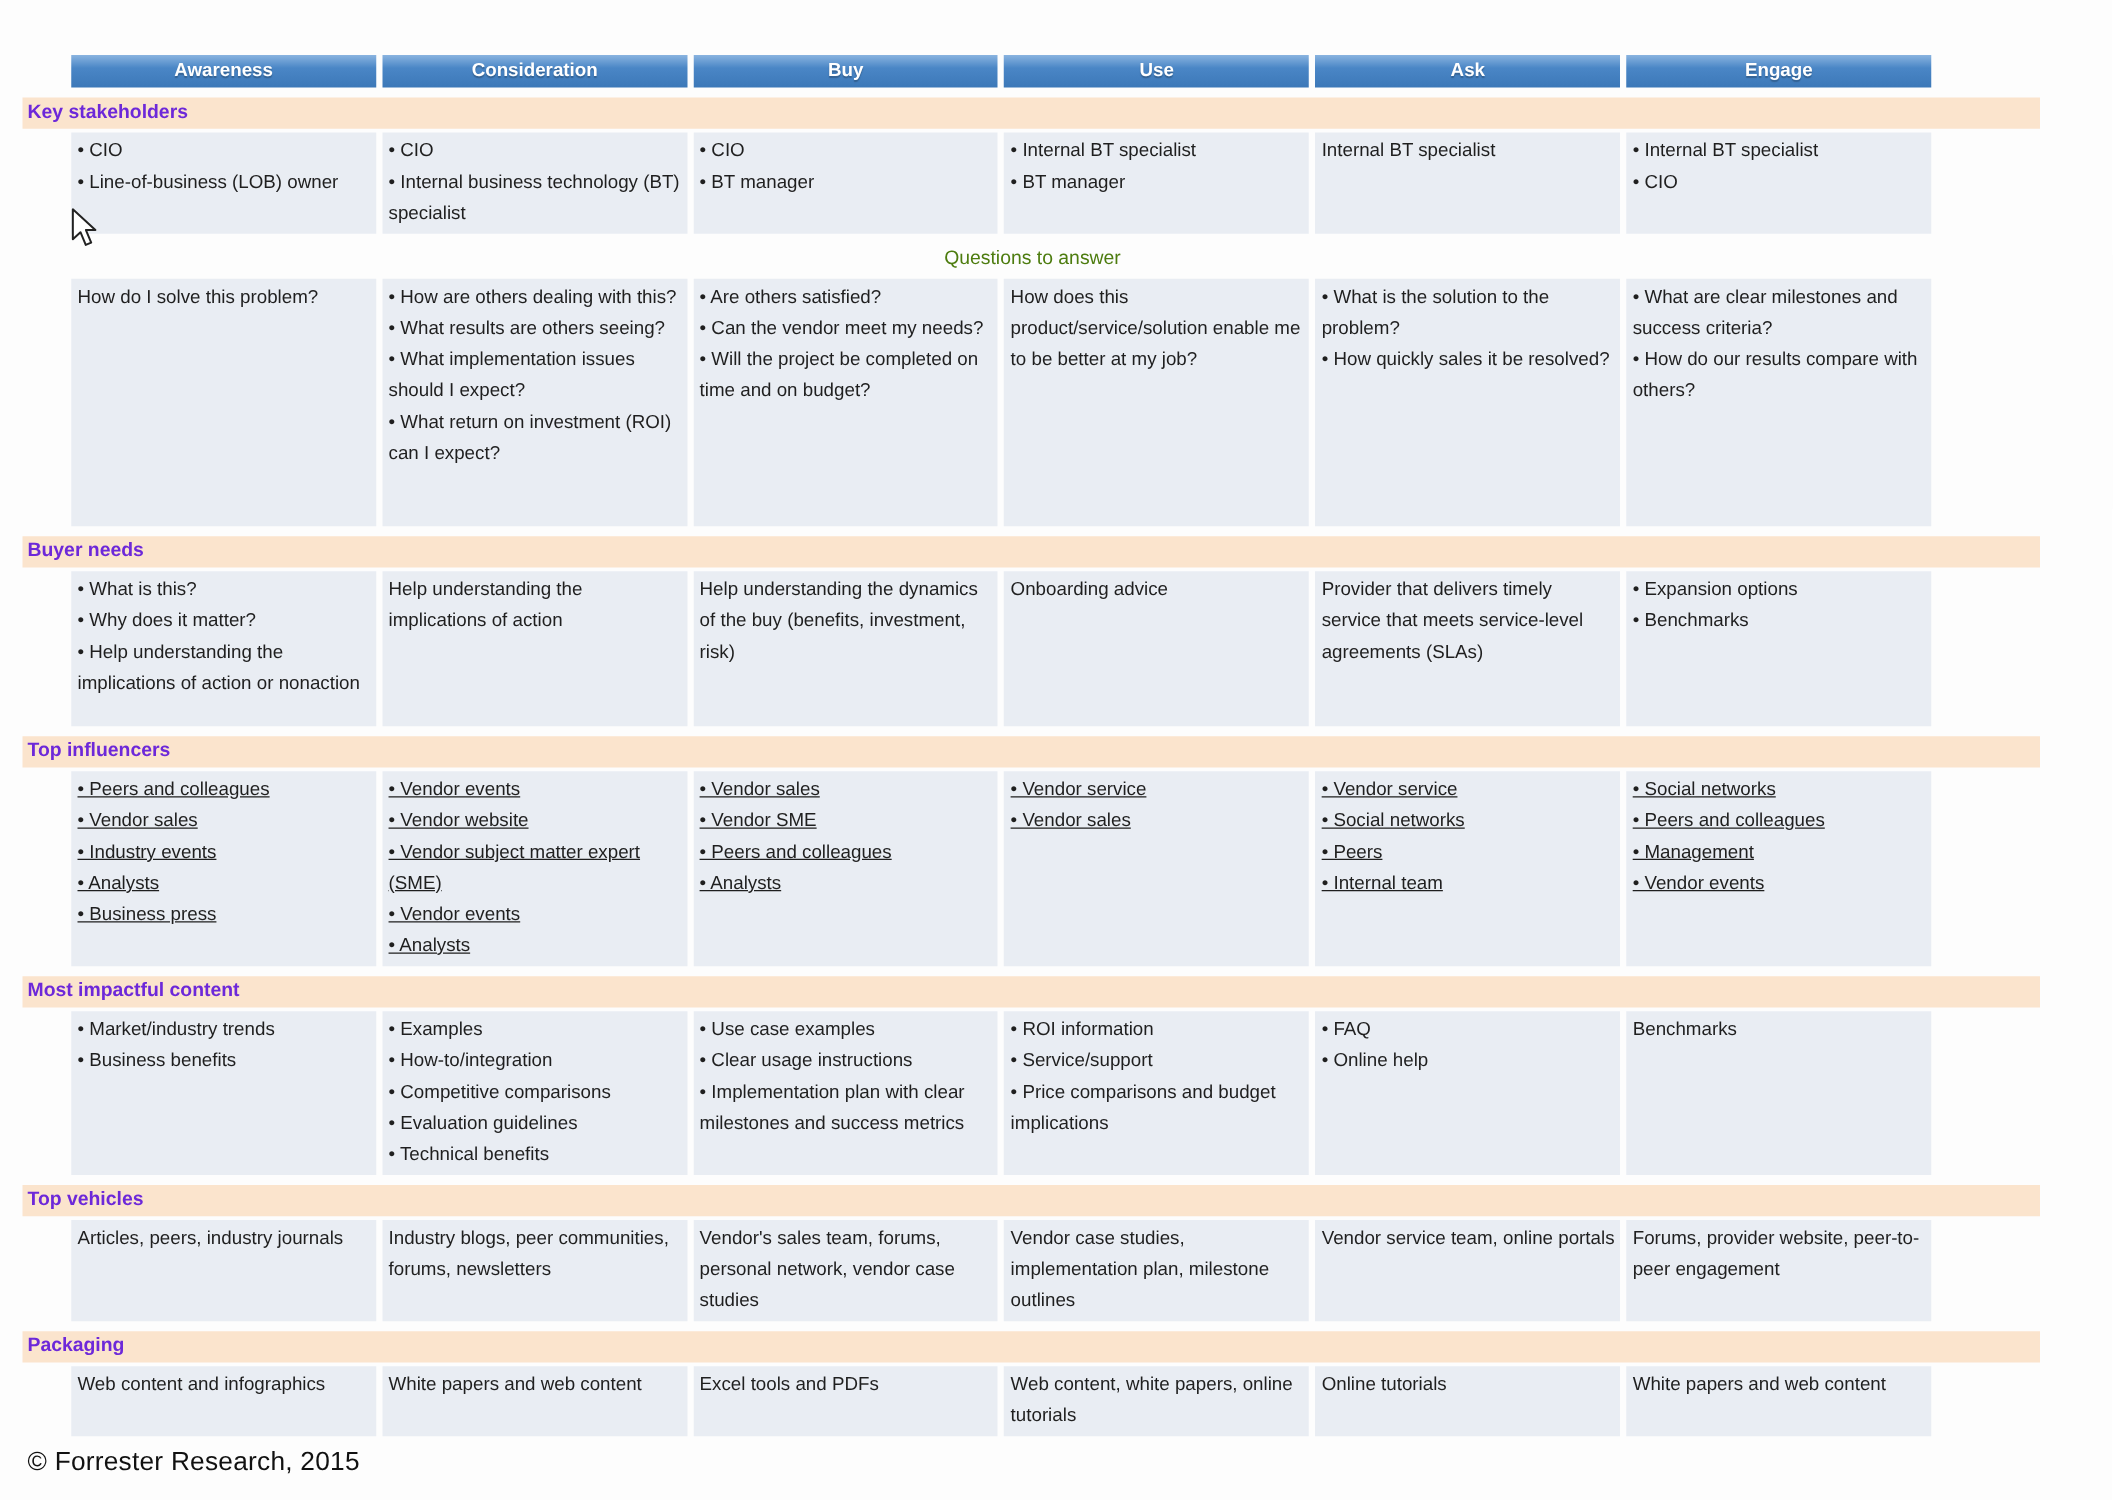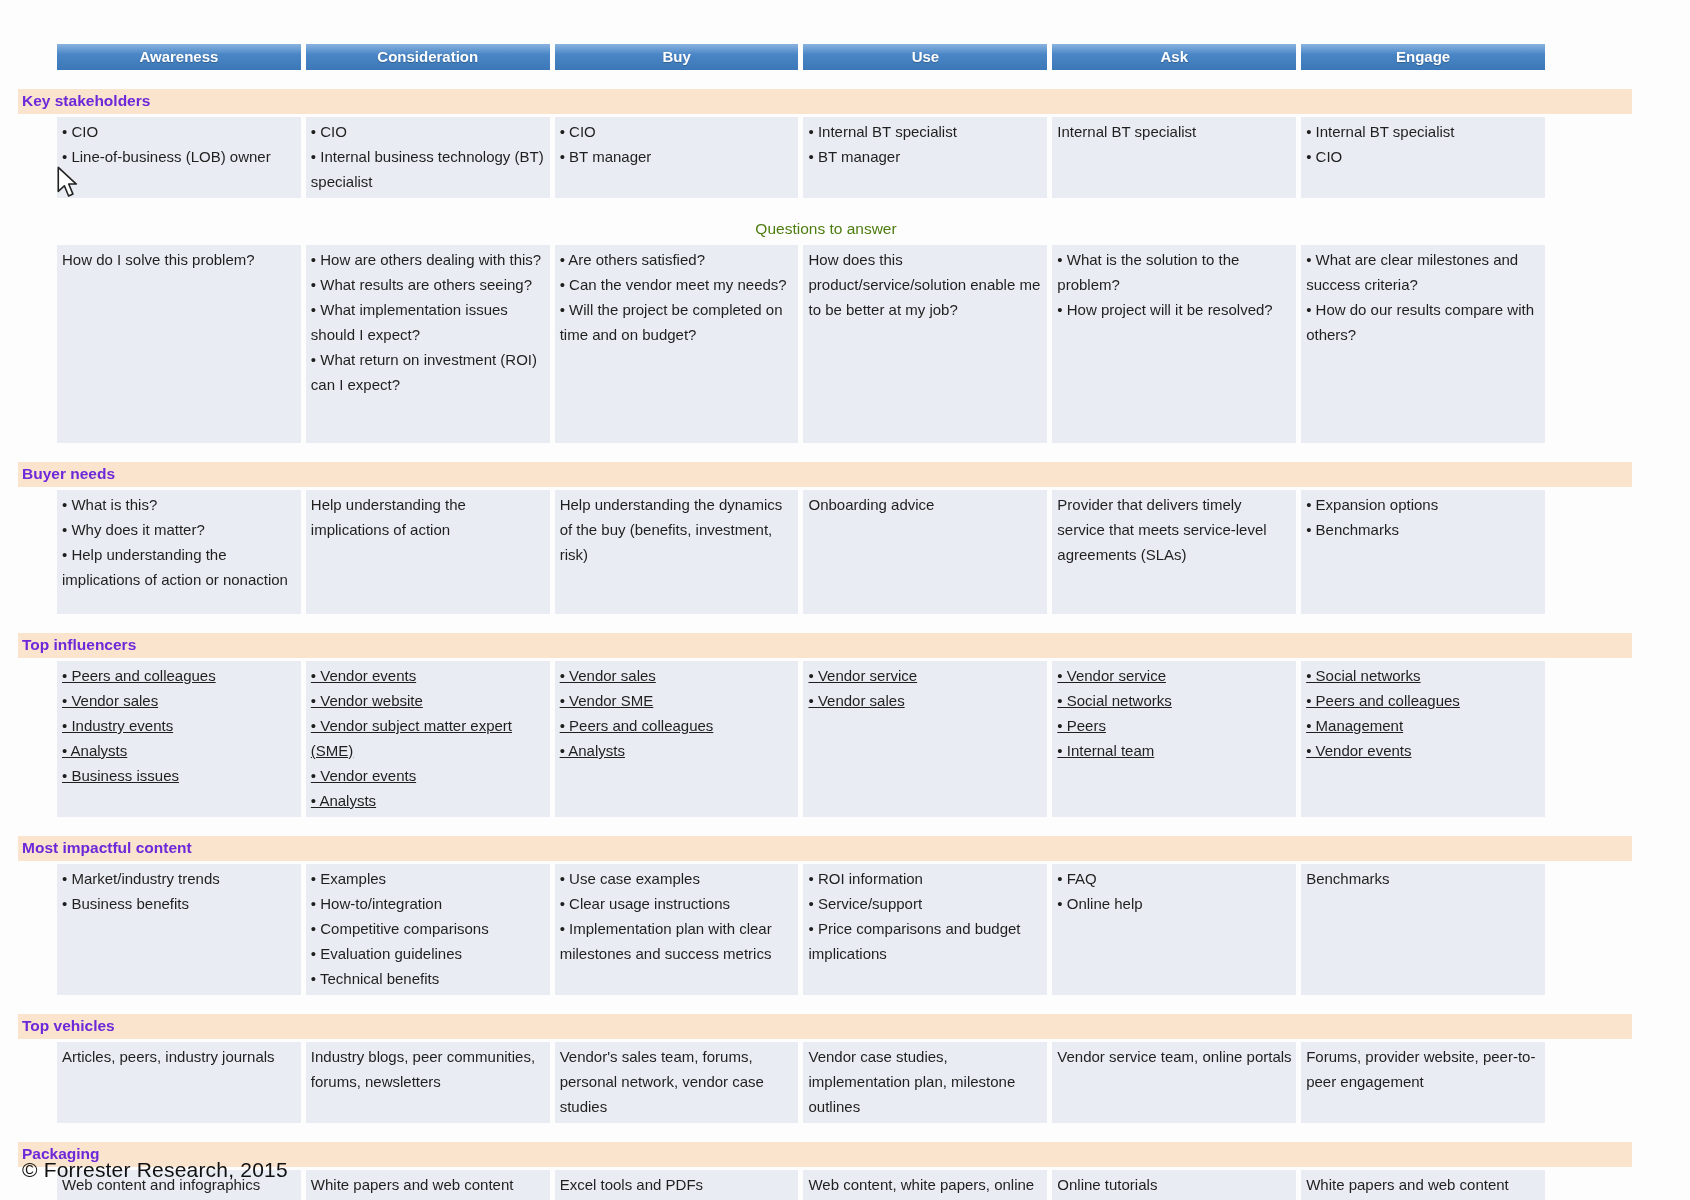--- a/index.html
+++ b/index.html
@@ -22,21 +22,21 @@
   #journey-table {
     position: absolute;
     left: 18px;
     top: 44px;
     width: 1614px;
   }
   .row {
     display: grid;
     grid-template-columns: repeat(6, 1fr) 82px;
     column-gap: 5px;
-    margin-bottom: 19px;
+    margin-bottom: 8px;
     padding-left: 39px;
   }
   .hcell {
     background: linear-gradient(180deg, var(--hdr-blue-light) 0%, var(--hdr-blue) 40%, var(--hdr-blue-dark) 100%);
     color: var(--hdr-text);
     font-weight: bold;
     font-size: 15px;
     text-align: center;
     padding: 4px 2px 5px 2px;
     text-shadow: 0 1px 1px rgba(0,0,0,0.25);
@@ -137,21 +137,21 @@
         <div class="cell">
           <div class="item">• Are others satisfied?</div>
           <div class="item">• Can the vendor meet my needs?</div>
           <div class="item">• Will the project be completed on time and on budget?</div>
         </div>
         <div class="cell">
           <div class="item">How does this product/service/solution enable me to be better at my job?</div>
         </div>
         <div class="cell">
           <div class="item">• What is the solution to the problem?</div>
-          <div class="item">• How project will it be resolved?</div>
+          <div class="item">• How quickly sales it be resolved?</div>
         </div>
         <div class="cell">
           <div class="item">• What are clear milestones and success criteria?</div>
           <div class="item">• How do our results compare with others?</div>
         </div>
         <div class="filler"></div>
       </div>
       <div class="band">Buyer needs</div>
       <div class="row" style="min-height: 124px;">
         <div class="cell">
@@ -177,21 +177,21 @@
         </div>
         <div class="filler"></div>
       </div>
       <div class="band">Top influencers</div>
       <div class="row" style="min-height: 150px; text-decoration: underline;">
         <div class="cell">
           <div class="item">• Peers and colleagues</div>
           <div class="item">• Vendor sales</div>
           <div class="item">• Industry events</div>
           <div class="item">• Analysts</div>
-          <div class="item">• Business issues</div>
+          <div class="item">• Business press</div>
         </div>
         <div class="cell">
           <div class="item">• Vendor events</div>
           <div class="item">• Vendor website</div>
           <div class="item">• Vendor subject matter expert (SME)</div>
           <div class="item">• Vendor events</div>
           <div class="item">• Analysts</div>
         </div>
         <div class="cell">
           <div class="item">• Vendor sales</div>

